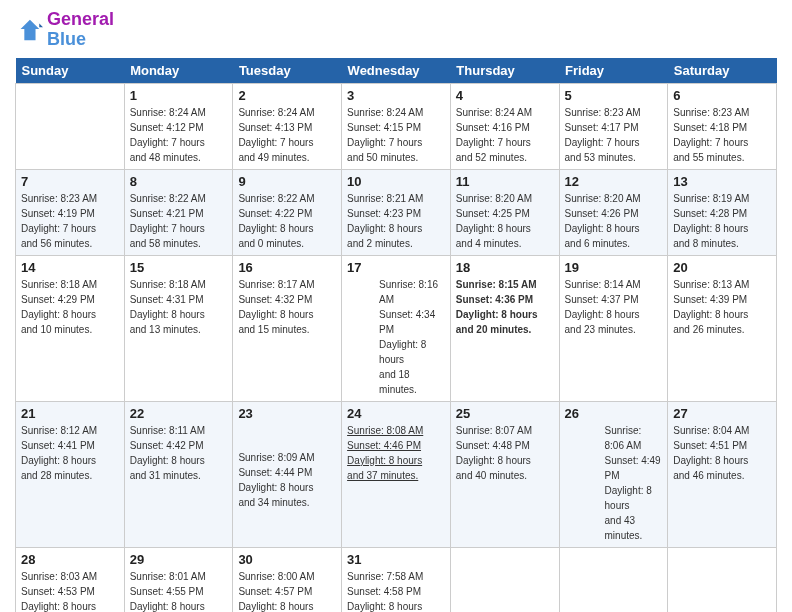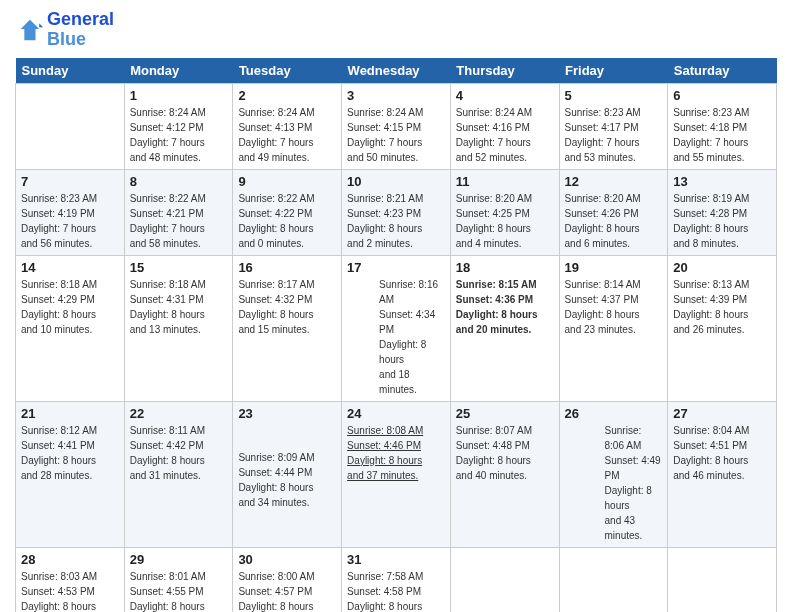--- a/index.html
+++ b/index.html
@@ -25,21 +25,21 @@
       align-items: center;
       gap: 4px;
     }
     .logo-text {
       font-size: 18px;
       font-weight: bold;
       color: #1a1a2e;
       line-height: 1.1;
     }
     .logo-text span {
-      color: #1d4ed8;
+      color: #a21caf;
     }
     .logo-icon {
       width: 28px;
       height: 28px;
     }
     .title-block {
       text-align: right;
     }
     .month-title {
       font-size: 32px;

